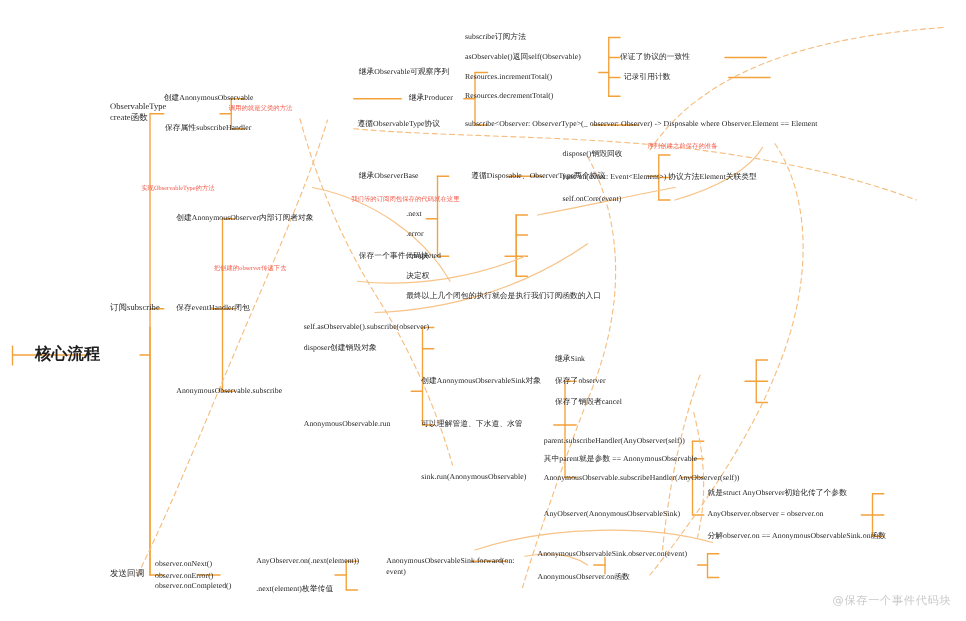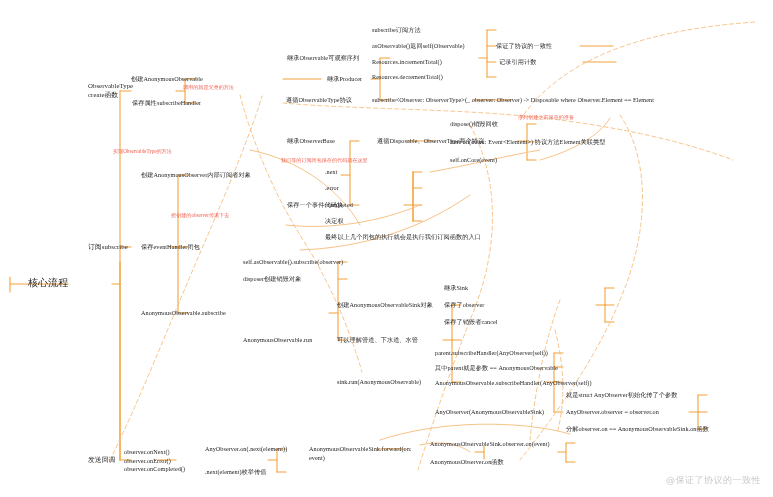--- a/index.html
+++ b/index.html
@@ -29,22 +29,22 @@
   }
   .node {
     position: absolute;
     font-size: 6.2px;
     line-height: 8.2px;
     white-space: pre;
     color: #1f1f1f;
     letter-spacing: 0.05px;
   }
   .node.root {
-    font-size: 10px;
-    font-weight: normal;
+    font-size: 13px;
+    font-weight: bold;
   }
   .node.l1 {
     font-size: 6.8px;
   }
   .node.note {
     color: #f25c4c;
     font-size: 5.1px;
     letter-spacing: 0;
   }
   .node.multi {
@@ -268,14 +268,14 @@
 event)</div>
   <div class="node" style="left:430px; top:440px;">AnonymousObservableSink.observer.on(event)</div>
   <div class="node" style="left:430px; top:458px;">AnonymousObserver.on函数</div>
 
   <div class="node note" style="left:183px; top:83px;">调用的就是父类的方法</div>
   <div class="node note" style="left:518px; top:113px;">序列创建之前保存的准备</div>
   <div class="node note" style="left:113px; top:147px;">实现ObservableType的方法</div>
   <div class="node note" style="left:281px; top:156px;">我们等的订阅闭包保存的代码就在这里</div>
   <div class="node note" style="left:171px; top:211px;">把创建的observer传递下去</div>
 
-  <div class="watermark">@保证了协议的一致性</div>
+  <div class="watermark">@保存一个事件代码块</div>
 </div>
 
 </body></html>

